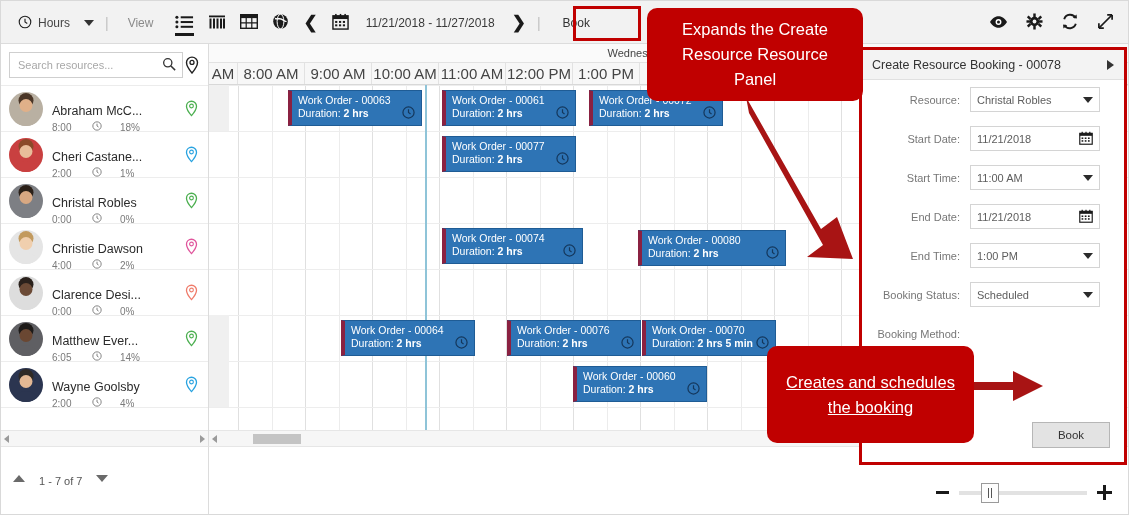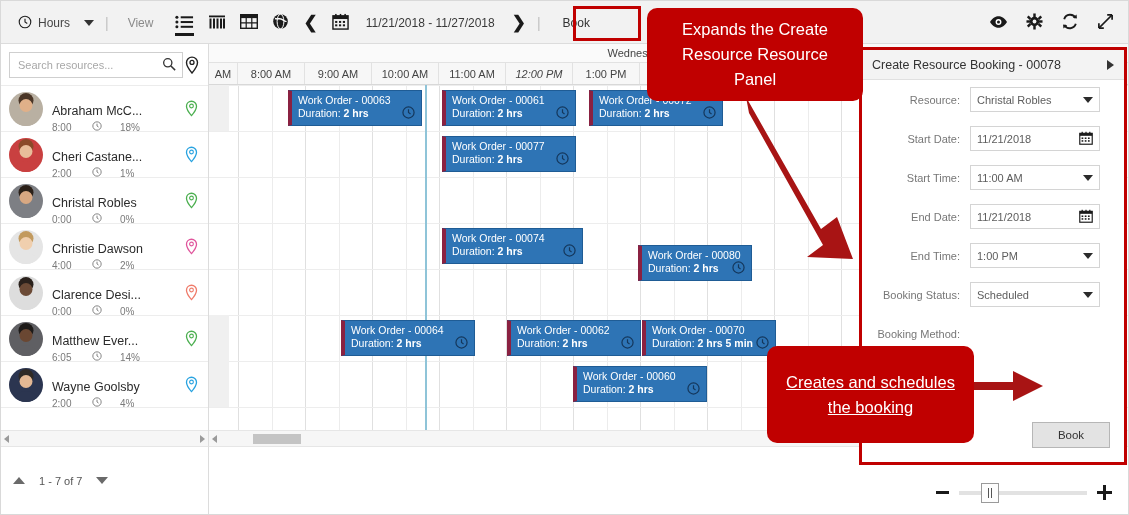--- a/index.html
+++ b/index.html
@@ -100,21 +100,21 @@
   }
   .sch-daybar{
     height:19px;border-bottom:1px solid #e2e2e2;background:#fafafa;
     display:flex;align-items:center;justify-content:center;font-size:11px;color:#444;
     box-sizing:border-box;
   }
   .sch-hours{
     height:22px;border-bottom:1px solid #d8d8d8;background:#f7f7f7;display:flex;box-sizing:border-box;
   }
   .hr-cell{
-    border-right:1px solid #e2e2e2;font-size:11px;color:#444;
+    border-right:1px solid #e2e2e2;font-size:15px;color:#444;
     display:flex;align-items:center;justify-content:center;box-sizing:border-box;
   }
   .grid-area{position:absolute;left:0;right:0;top:41px;bottom:16px;overflow:hidden;}
   .grid-lines{position:absolute;inset:0;}
   .vline{position:absolute;top:0;bottom:0;width:1px;background:#ececec;}
   .vline.major{background:#e0e0e0;}
   .hline{position:absolute;left:0;right:0;height:1px;background:#ededed;}
   .rowshade{position:absolute;left:0;width:20px;background:#f0f0f0;}
   .nowline{position:absolute;top:0;bottom:0;width:2px;background:#8fc4d8;}
 
@@ -133,21 +133,21 @@
     border-top:1px solid #e6e6e6;display:flex;align-items:center;box-sizing:border-box;padding:0 3px;
   }
   .sch-thumb{width:48px;height:10px;background:#c4c4c4;margin-left:36px;}
 
   
   .bottom-left{
     position:absolute;left:0;bottom:0;width:208px;height:68px;background:#fff;
     border-right:1px solid #dcdcdc;border-top:1px solid #e6e6e6;box-sizing:border-box;
     display:flex;align-items:center;padding-left:12px;
   }
-  .pager{display:flex;align-items:center;gap:14px;font-size:11px;color:#555;}
+  .pager{display:flex;gap:14px;font-size:11px;color:#555;}
   .chev{width:0;height:0;}
   .chev.up{border-left:6px solid transparent;border-right:6px solid transparent;border-bottom:7px solid #6a6a6a;}
   .chev.dn{border-left:6px solid transparent;border-right:6px solid transparent;border-top:7px solid #6a6a6a;}
   .bottom-right{
     position:absolute;left:208px;right:0;bottom:0;height:68px;background:#fff;
     border-top:1px solid #e6e6e6;box-sizing:border-box;
   }
   .zoomctl{position:absolute;right:16px;bottom:14px;display:flex;align-items:center;gap:10px;}
   .zminus{width:13px;height:3px;background:#1a1a1a;}
   .zplus{position:relative;width:15px;height:15px;}
@@ -540,21 +540,21 @@
   </div>
 
   <div class="schedule">
     <div class="sch-daybar">Wednesday - 11/21/2018</div>
     <div class="sch-hours" id="hours-row">
         <div class="hr-cell" style="width: 29px;">AM</div>
         <div class="hr-cell" style="width: 67px;">8:00 AM</div>
         <div class="hr-cell" style="width: 67px;">9:00 AM</div>
         <div class="hr-cell" style="width: 67px;">10:00 AM</div>
         <div class="hr-cell" style="width: 67px;">11:00 AM</div>
-        <div class="hr-cell" style="width: 67px; font-style: italic;">12:00 PM</div>
+        <div class="hr-cell" style="width: 67px;">12:00 PM</div>
         <div class="hr-cell" style="width: 67px;">1:00 PM</div>
         <div class="hr-cell" style="width: 67px;">2:00</div>
       </div>
 
     <div class="grid-area">
       <div class="grid-lines" id="grid-lines">
           <div class="vline major" style="left: 29px;"></div>
           <div class="vline" style="left: 62.5px;"></div>
           <div class="vline major" style="left: 96px;"></div>
           <div class="vline" style="left: 129.5px;"></div>
@@ -625,38 +625,38 @@
               </svg></span>
           </div>
           <div class="booking" style="left: 233px; top: 143px; width: 141px;">
             <div class="bk-title">Work Order - 00074</div>
             <div class="bk-dur"><span>Duration: </span><b>2 hrs</b></div>
             <span class="bk-clock"><svg width="13" height="13" viewBox="0 0 14 14">
                 <circle cx="7" cy="7" r="6" fill="none" stroke="#14375c" stroke-width="1.3"></circle>
                 <path d="M7 3.6V7l2.2 1.5" stroke="#14375c" stroke-width="1.3" fill="none"></path>
               </svg></span>
           </div>
-          <div class="booking" style="left: 429px; top: 160px; width: 114px;">
+          <div class="booking" style="left: 429px; top: 145px; width: 148px;">
             <div class="bk-title">Work Order - 00080</div>
             <div class="bk-dur"><span>Duration: </span><b>2 hrs</b></div>
             <span class="bk-clock"><svg width="13" height="13" viewBox="0 0 14 14">
                 <circle cx="7" cy="7" r="6" fill="none" stroke="#14375c" stroke-width="1.3"></circle>
                 <path d="M7 3.6V7l2.2 1.5" stroke="#14375c" stroke-width="1.3" fill="none"></path>
               </svg></span>
           </div>
           <div class="booking" style="left: 132px; top: 235px; width: 134px;">
             <div class="bk-title">Work Order - 00064</div>
             <div class="bk-dur"><span>Duration: </span><b>2 hrs</b></div>
             <span class="bk-clock"><svg width="13" height="13" viewBox="0 0 14 14">
                 <circle cx="7" cy="7" r="6" fill="none" stroke="#14375c" stroke-width="1.3"></circle>
                 <path d="M7 3.6V7l2.2 1.5" stroke="#14375c" stroke-width="1.3" fill="none"></path>
               </svg></span>
           </div>
           <div class="booking" style="left: 298px; top: 235px; width: 134px;">
-            <div class="bk-title">Work Order - 00062</div>
+            <div class="bk-title">Work Order - 00076</div>
             <div class="bk-dur"><span>Duration: </span><b>2 hrs</b></div>
             <span class="bk-clock"><svg width="13" height="13" viewBox="0 0 14 14">
                 <circle cx="7" cy="7" r="6" fill="none" stroke="#14375c" stroke-width="1.3"></circle>
                 <path d="M7 3.6V7l2.2 1.5" stroke="#14375c" stroke-width="1.3" fill="none"></path>
               </svg></span>
           </div>
           <div class="booking" style="left: 433px; top: 235px; width: 134px;">
             <div class="bk-title">Work Order - 00070</div>
             <div class="bk-dur"><span>Duration: </span><b>2 hrs 5 min</b></div>
             <span class="bk-clock"><svg width="13" height="13" viewBox="0 0 14 14">

